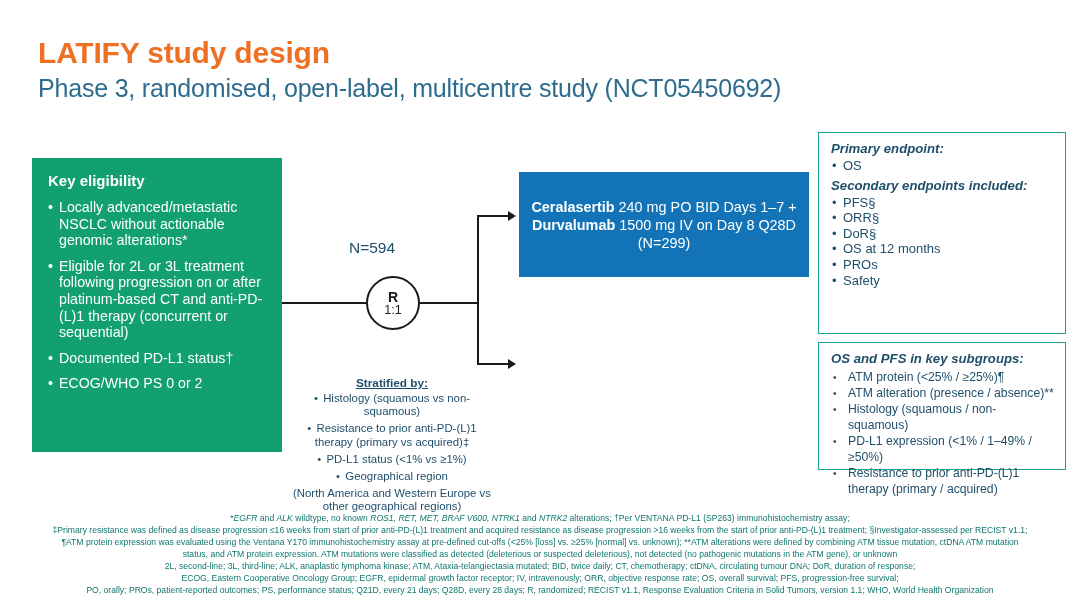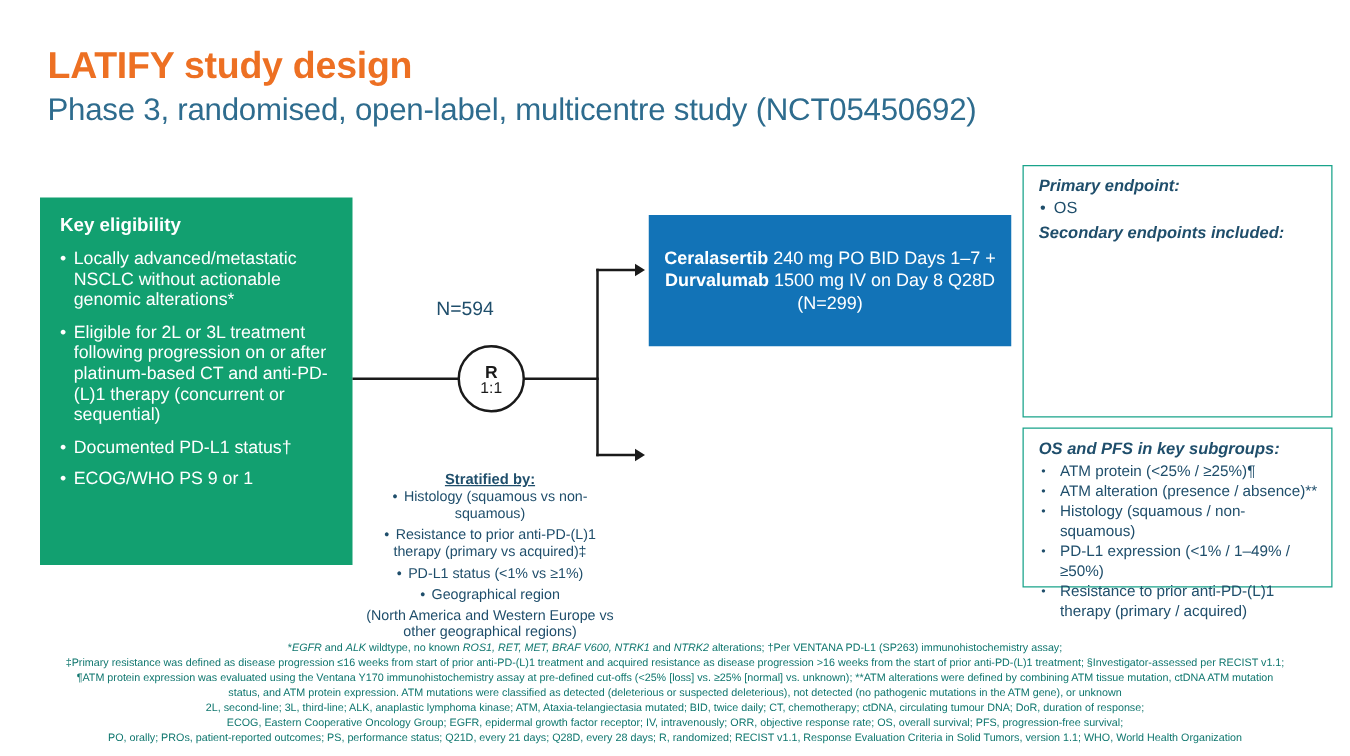--- a/index.html
+++ b/index.html
@@ -134,21 +134,21 @@
 
   <div id="title-main">LATIFY study design</div>
   <div id="title-sub">Phase 3, randomised, open-label, multicentre study (NCT05450692)</div>
 
   <div id="eligibility-box">
     <div class="hd">Key eligibility</div>
     <ul>
       <li>Locally advanced/metastatic NSCLC without actionable genomic alterations*</li>
       <li>Eligible for 2L or 3L treatment following progression on or after platinum-based CT and anti-PD-(L)1 therapy (concurrent or sequential)</li>
       <li>Documented PD-L1 status†</li>
-      <li>ECOG/WHO PS 9 or 1</li>
+      <li>ECOG/WHO PS 0 or 2</li>
     </ul>
   </div>
 
   <div id="n-total">N=594</div>
   <div id="r-circle">
     <span class="r">R</span>
     <span class="ratio">1:1</span>
   </div>
 
   <div class="line" id="line-in"></div>
@@ -178,20 +178,28 @@
     </div>
   </div>
 
 
   <div class="panel" id="panel-endpoints">
     <div class="hd">Primary endpoint:</div>
     <ul>
       <li>OS</li>
     </ul>
     <div class="hd">Secondary endpoints included:</div>
+    <ul>
+      <li>PFS§</li>
+      <li>ORR§</li>
+      <li>DoR§</li>
+      <li>OS at 12 months</li>
+      <li>PROs</li>
+      <li>Safety</li>
+    </ul>
   </div>
 
   <div class="panel" id="panel-subgroups">
     <div class="hd">OS and PFS in key subgroups:</div>
     <ul>
       <li>ATM protein (&lt;25% / ≥25%)¶</li>
       <li>ATM alteration (presence / absence)**</li>
       <li>Histology (squamous / non-squamous)</li>
       <li>PD-L1 expression (&lt;1% / 1–49% / ≥50%)</li>
       <li>Resistance to prior anti-PD-(L)1 therapy (primary / acquired)</li>

